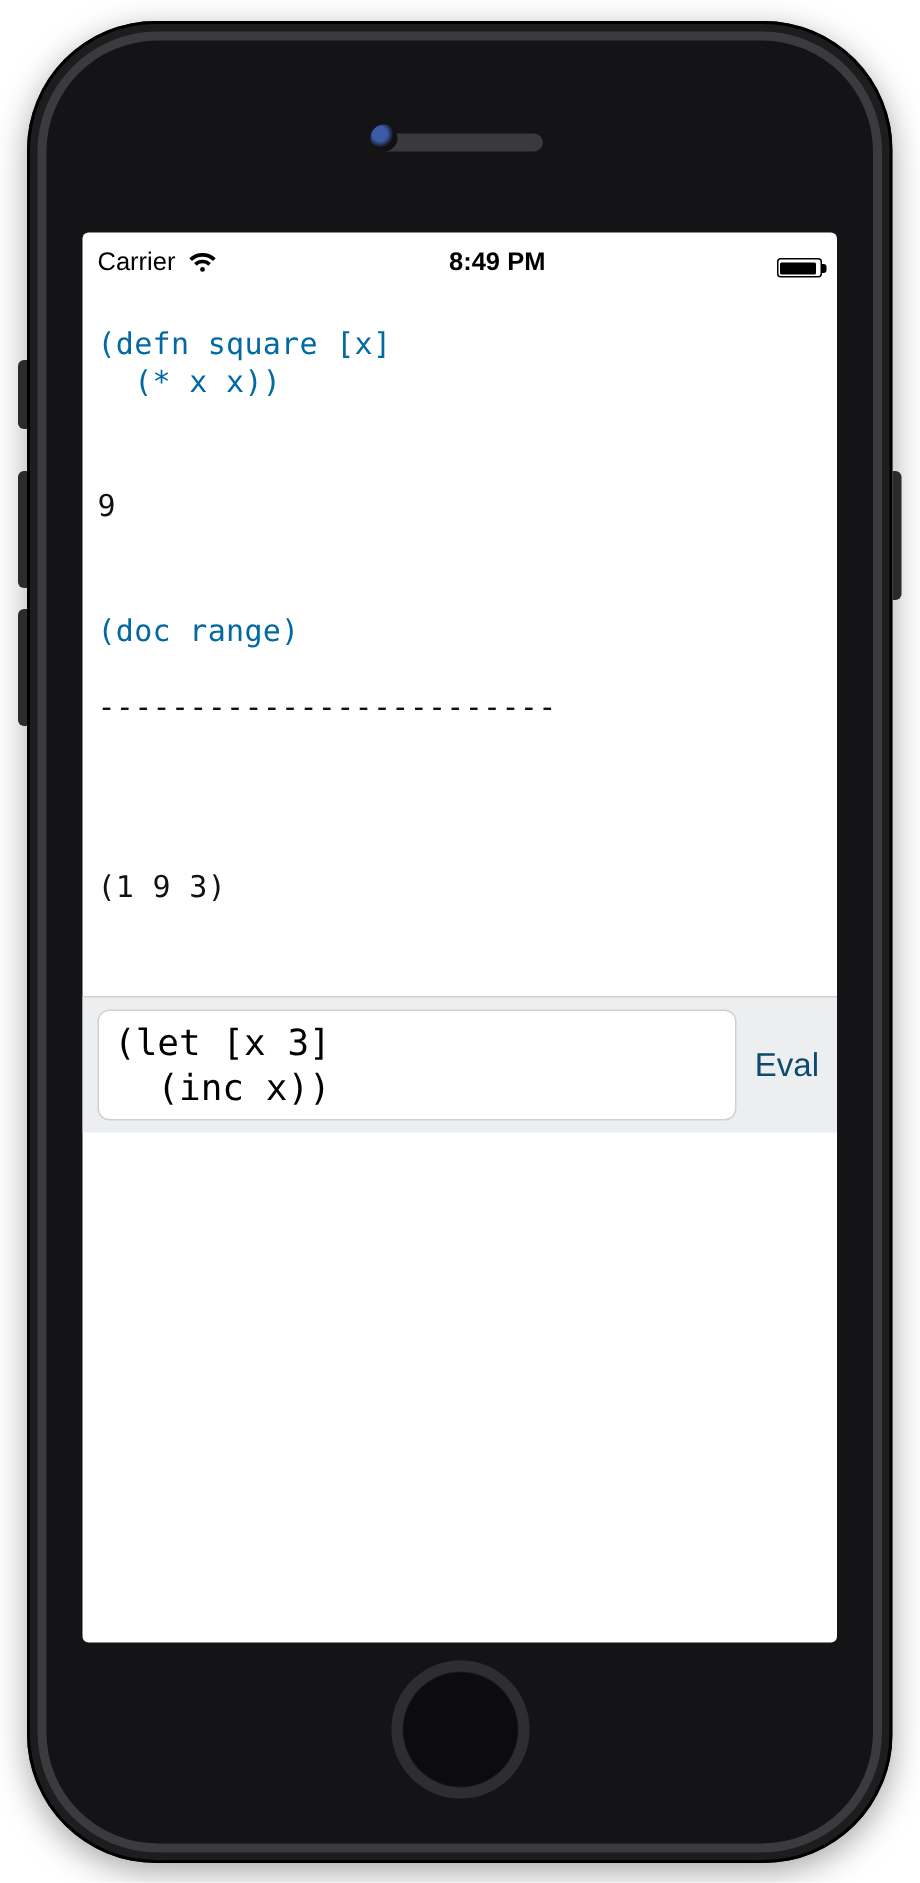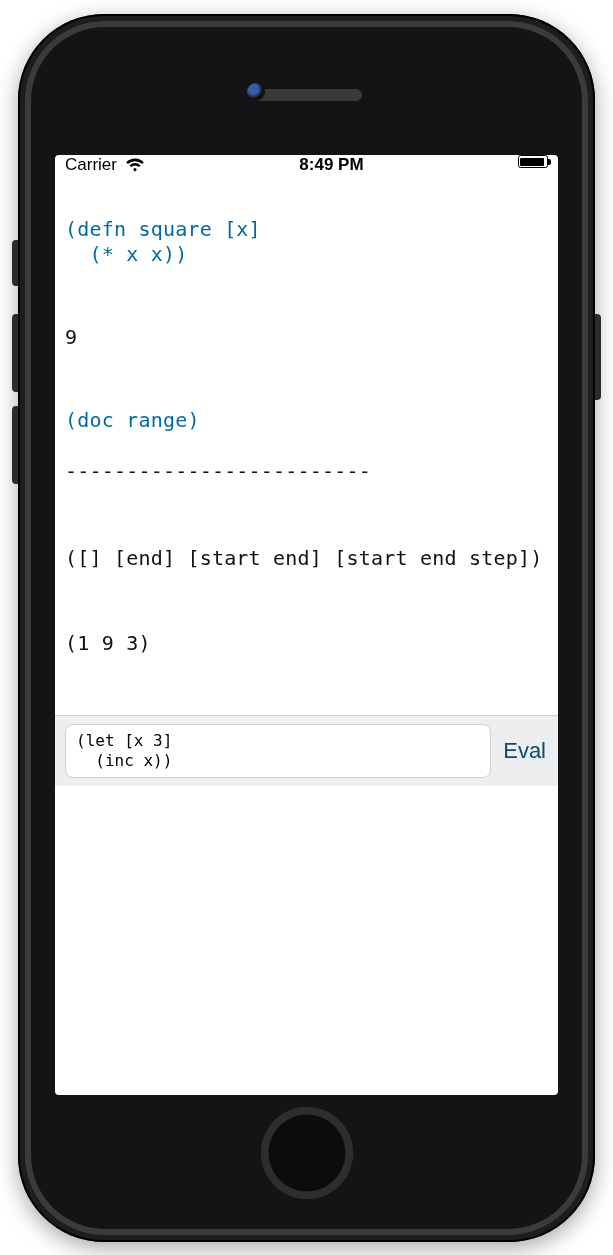--- a/index.html
+++ b/index.html
@@ -42,21 +42,21 @@
   .side.right1 { right: -6px; top: 300px; width: 6px; height: 86px; border-radius: 0 4px 4px 0; }
 
   
   .screen {
     position: absolute; left: 24px; right: 24px; top: 128px; bottom: 134px;
     background: #fff; border-radius: 4px; overflow: hidden;
   }
 
   
   .status {
-    height: 30px; display: flex; align-items: flex-start; justify-content: space-between;
+    height: 30px; display: flex; align-items: flex-end; justify-content: space-between;
     padding: 0 10px; font-size: 17px; color: #000;
   }
   .status .left, .status .right { display: flex; align-items: center; gap: 8px; }
   .wifi-icon svg { display: block; }
   .battery { display: inline-flex; align-items: center; }
   .battery .shell { width: 30px; height: 13px; border: 1.5px solid #000; border-radius: 2.5px; position: relative; }
   .battery .shell::after { content: ""; position: absolute; right: -4px; top: 3px; width: 2.5px; height: 6px; background: #000; border-radius: 0 2px 2px 0; }
   .battery .fill { position: absolute; left: 1.5px; top: 1.5px; bottom: 1.5px; width: 24px; background: #000; border-radius: 1px; }
 
   
@@ -69,21 +69,21 @@
   .muted { color: #0369a1; }
 
   
   .inputbar {
     background: #eceef0; border-top: 1px solid #cfd0d2; padding: 8px 10px;
     display: flex; align-items: center; gap: 12px;
   }
   .code-input {
     flex: 1; background: #fff; border: 1px solid #cfd0d2; border-radius: 8px;
     padding: 6px 10px; font-family: ui-monospace, Menlo, Consolas, monospace;
-    font-size: 16px; line-height: 1.25; white-space: pre;
+    font-size: 24px; line-height: 1.25; white-space: pre;
   }
   .eval-btn { color: #0c4a6e; font-size: 22px; font-weight: 400; padding-right: 2px; cursor: pointer; }
 </style>
 </head>
 <body>
 
 <div class="stage">
   <div class="phone">
     <div class="side left1"></div>
     <div class="side left2"></div>
@@ -117,21 +117,20 @@
 
         <div class="repl">
 <div class="muted">(defn square [x]
   (* x x))</div>
 <div style="height:6px"></div>
 <div>9</div>
 <div style="height:6px"></div>
 <div class="muted">(doc range)</div>
 <div>-------------------------</div>
 <div style="height:10px"></div>
-<div>([] [end] [start end] [start end step])</div>
 <div style="height:8px"></div>
 <div>(1 9 3)</div>
         </div>
 
         <div class="inputbar">
           <div class="code-input">(let [x 3]
   (inc x))</div>
           <div class="eval-btn">Eval</div>
         </div>
 

